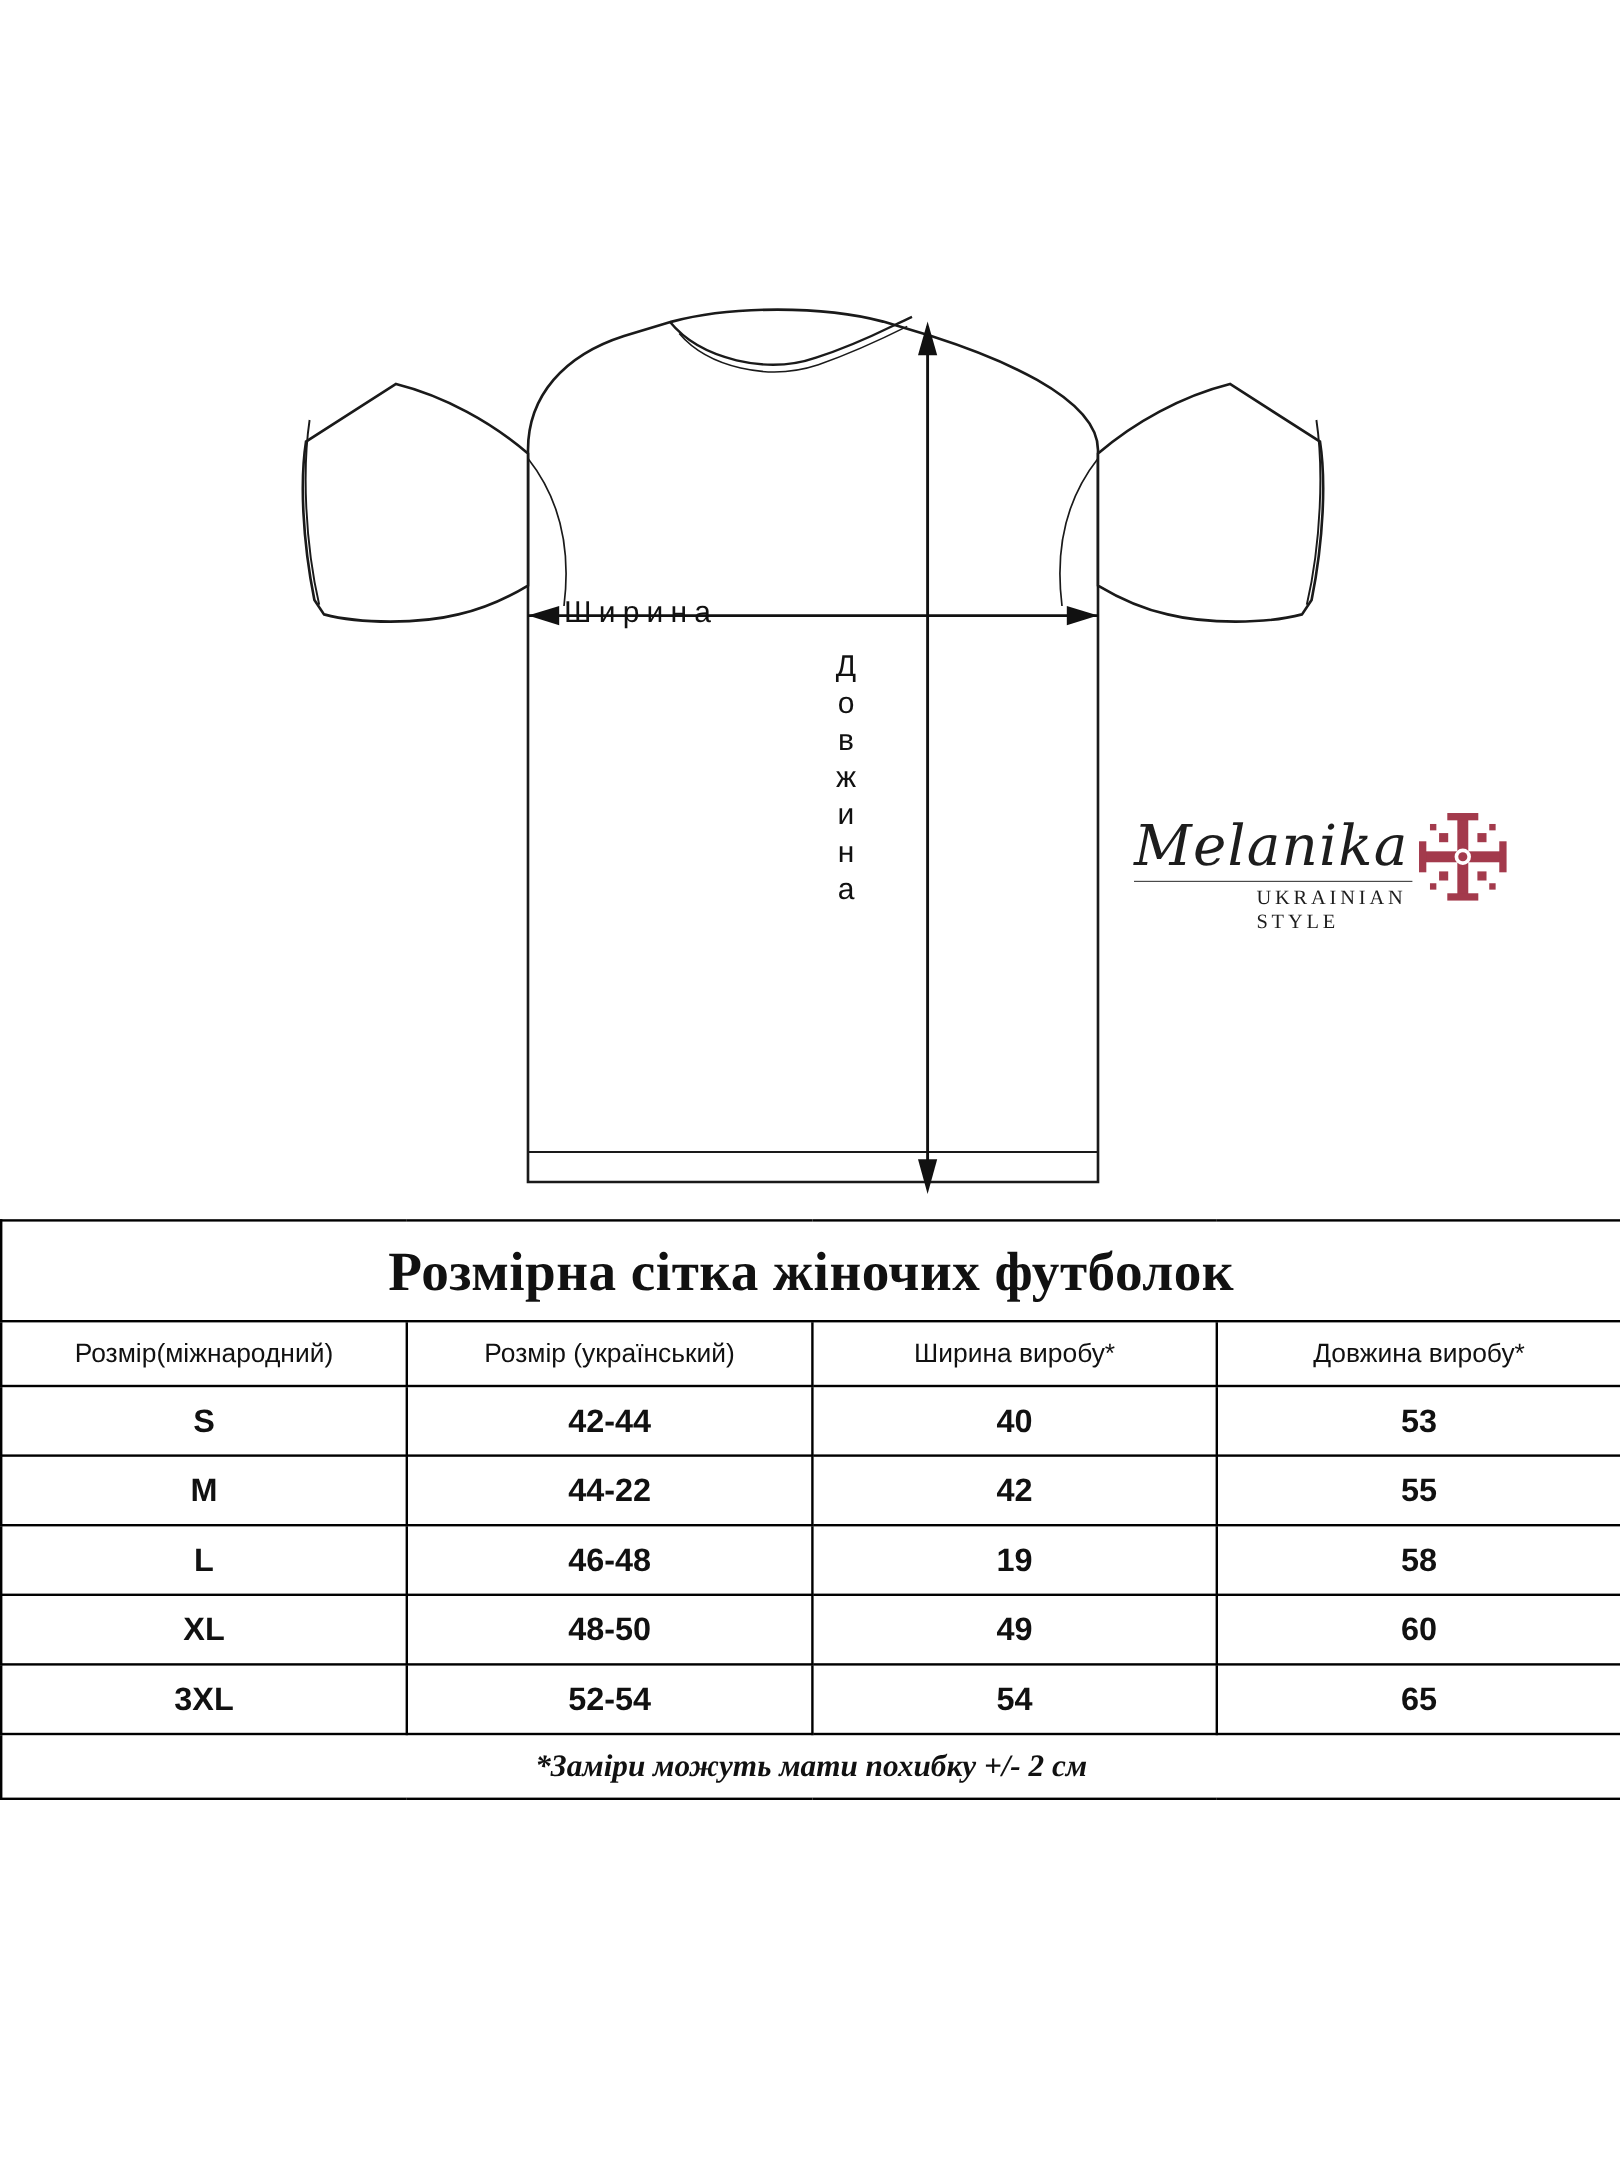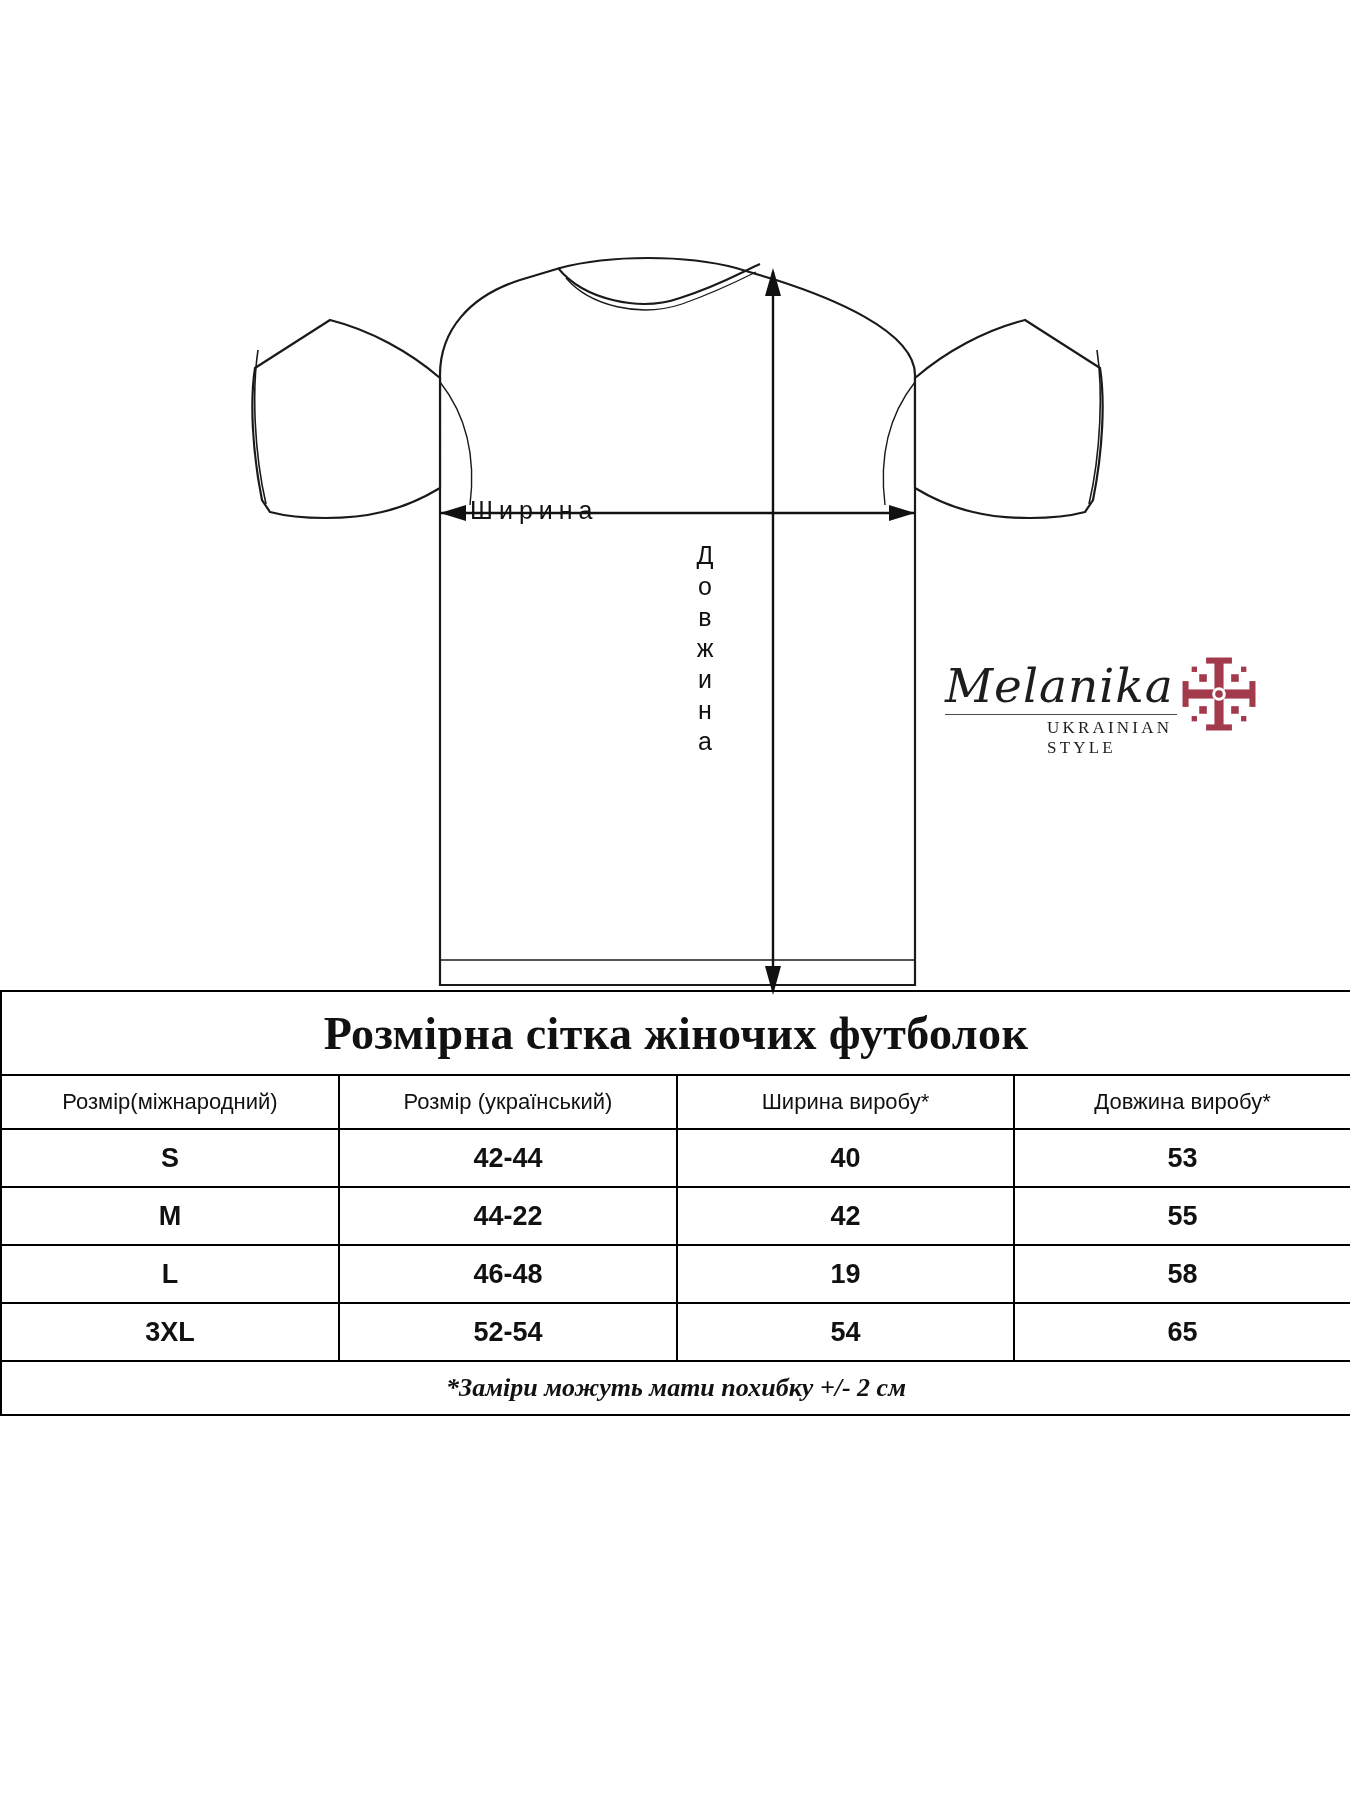--- a/index.html
+++ b/index.html
@@ -48,21 +48,21 @@
     line-height: 31px;
     color: #111;
     text-align: center;
     font-family: "Liberation Sans", sans-serif;
   }
 
   
   .logo {
     position: absolute;
     left: 945px;
-    top: 656px;
+    top: 676px;
     width: 295px;
     height: 110px;
   }
   .logo-word {
     position: absolute;
     left: 0;
     top: 2px;
     font-family: "DejaVu Serif", serif;
     font-style: italic;
     font-size: 47px;
@@ -91,21 +91,21 @@
     left: 236px;
     top: 0px;
     width: 76px;
     height: 76px;
   }
 
   
   .table-wrap {
     position: absolute;
     left: 0;
-    top: 990px;
+    top: 1016px;
     width: 1340px;
     border-radius: 22px;
   }
   table.size-table {
     border-collapse: collapse;
     width: 1350px;
     table-layout: fixed;
   }
   table.size-table td,
   table.size-table th {
@@ -255,20 +255,26 @@
         <td class="body-cell">42</td>
         <td class="body-cell">55</td>
       </tr>
       <tr>
         <td class="body-cell intl">L</td>
         <td class="body-cell">46-48</td>
         <td class="body-cell">19</td>
         <td class="body-cell">58</td>
       </tr>
       <tr>
+        <td class="body-cell intl">XL</td>
+        <td class="body-cell">48-50</td>
+        <td class="body-cell">49</td>
+        <td class="body-cell">60</td>
+      </tr>
+      <tr>
         <td class="body-cell intl">3XL</td>
         <td class="body-cell">52-54</td>
         <td class="body-cell">54</td>
         <td class="body-cell">65</td>
       </tr>
 
       <tr>
         <td class="note-cell" colspan="4">*Заміри можуть мати похибку +/- 2 см</td>
       </tr>
     </tbody>

